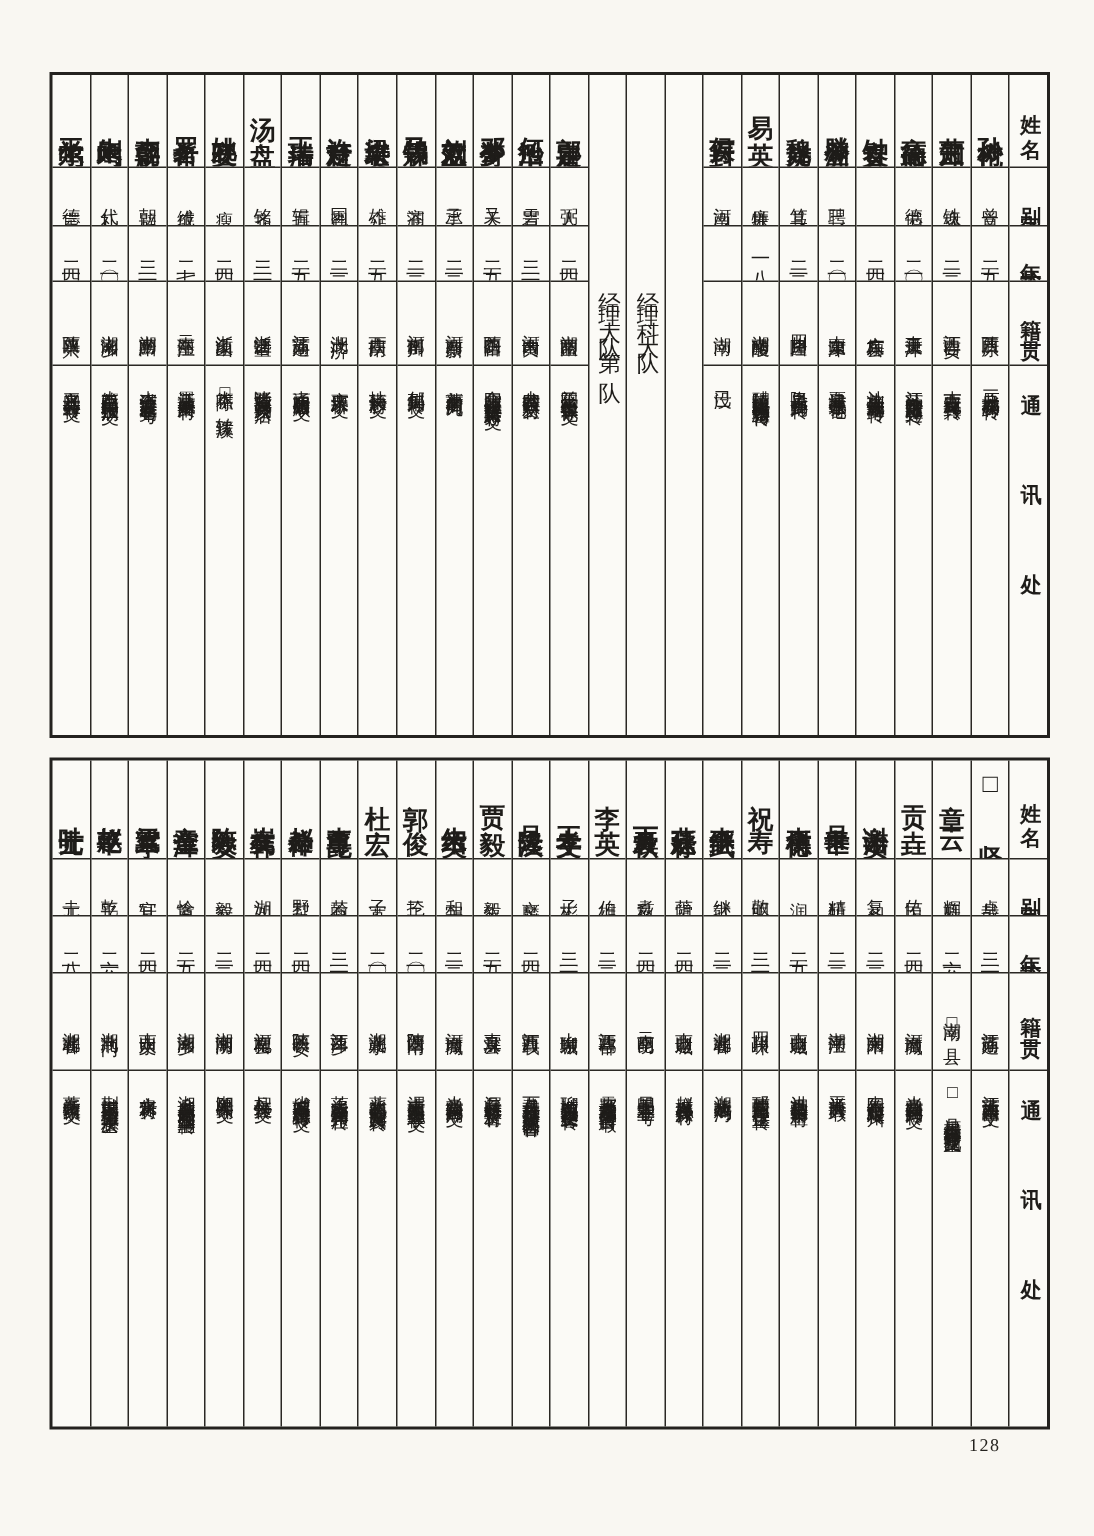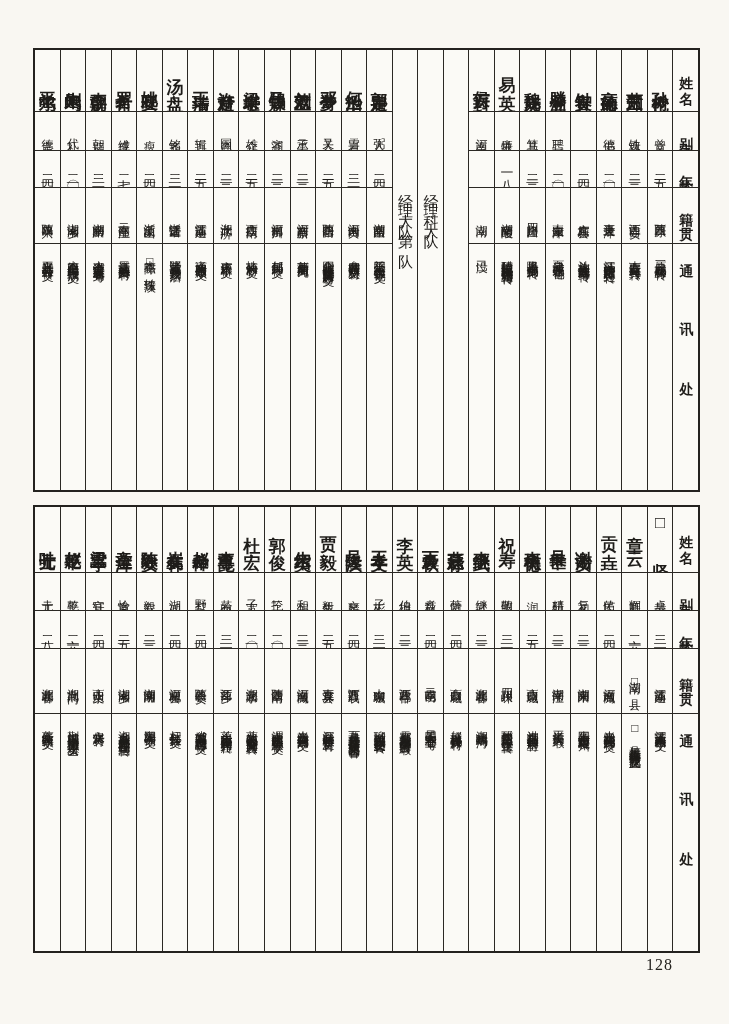--- a/index.html
+++ b/index.html
@@ -50,21 +50,21 @@
   
   .cell.hd .vtext{font-weight:bold;font-size:14px;}
   .hd-name{letter-spacing:16px !important;}
   .hd-byname,.hd-age{letter-spacing:5px !important;}
   .hd-native{letter-spacing:14px !important;}
   .hd-address{letter-spacing:60px !important;}
   
   .section-label{font-size:15px;font-weight:500;letter-spacing:10px;}
   .page-number{
     position:absolute;left:646px;top:956px;
-    font-size:16px;letter-spacing:1px;color:#25231f;
+    font-size:12px;letter-spacing:1px;color:#25231f;
     font-family:"Liberation Serif","DejaVu Serif",serif;
   }
 </style>
 </head>
 <body style="background: rgb(249, 247, 242); color: rgb(30, 28, 25);">
 
 <div class="tbl t0">
     <div class="col header">
       <div class="cell hd r-name">
         <span class="vtext hd-name">姓名</span>

